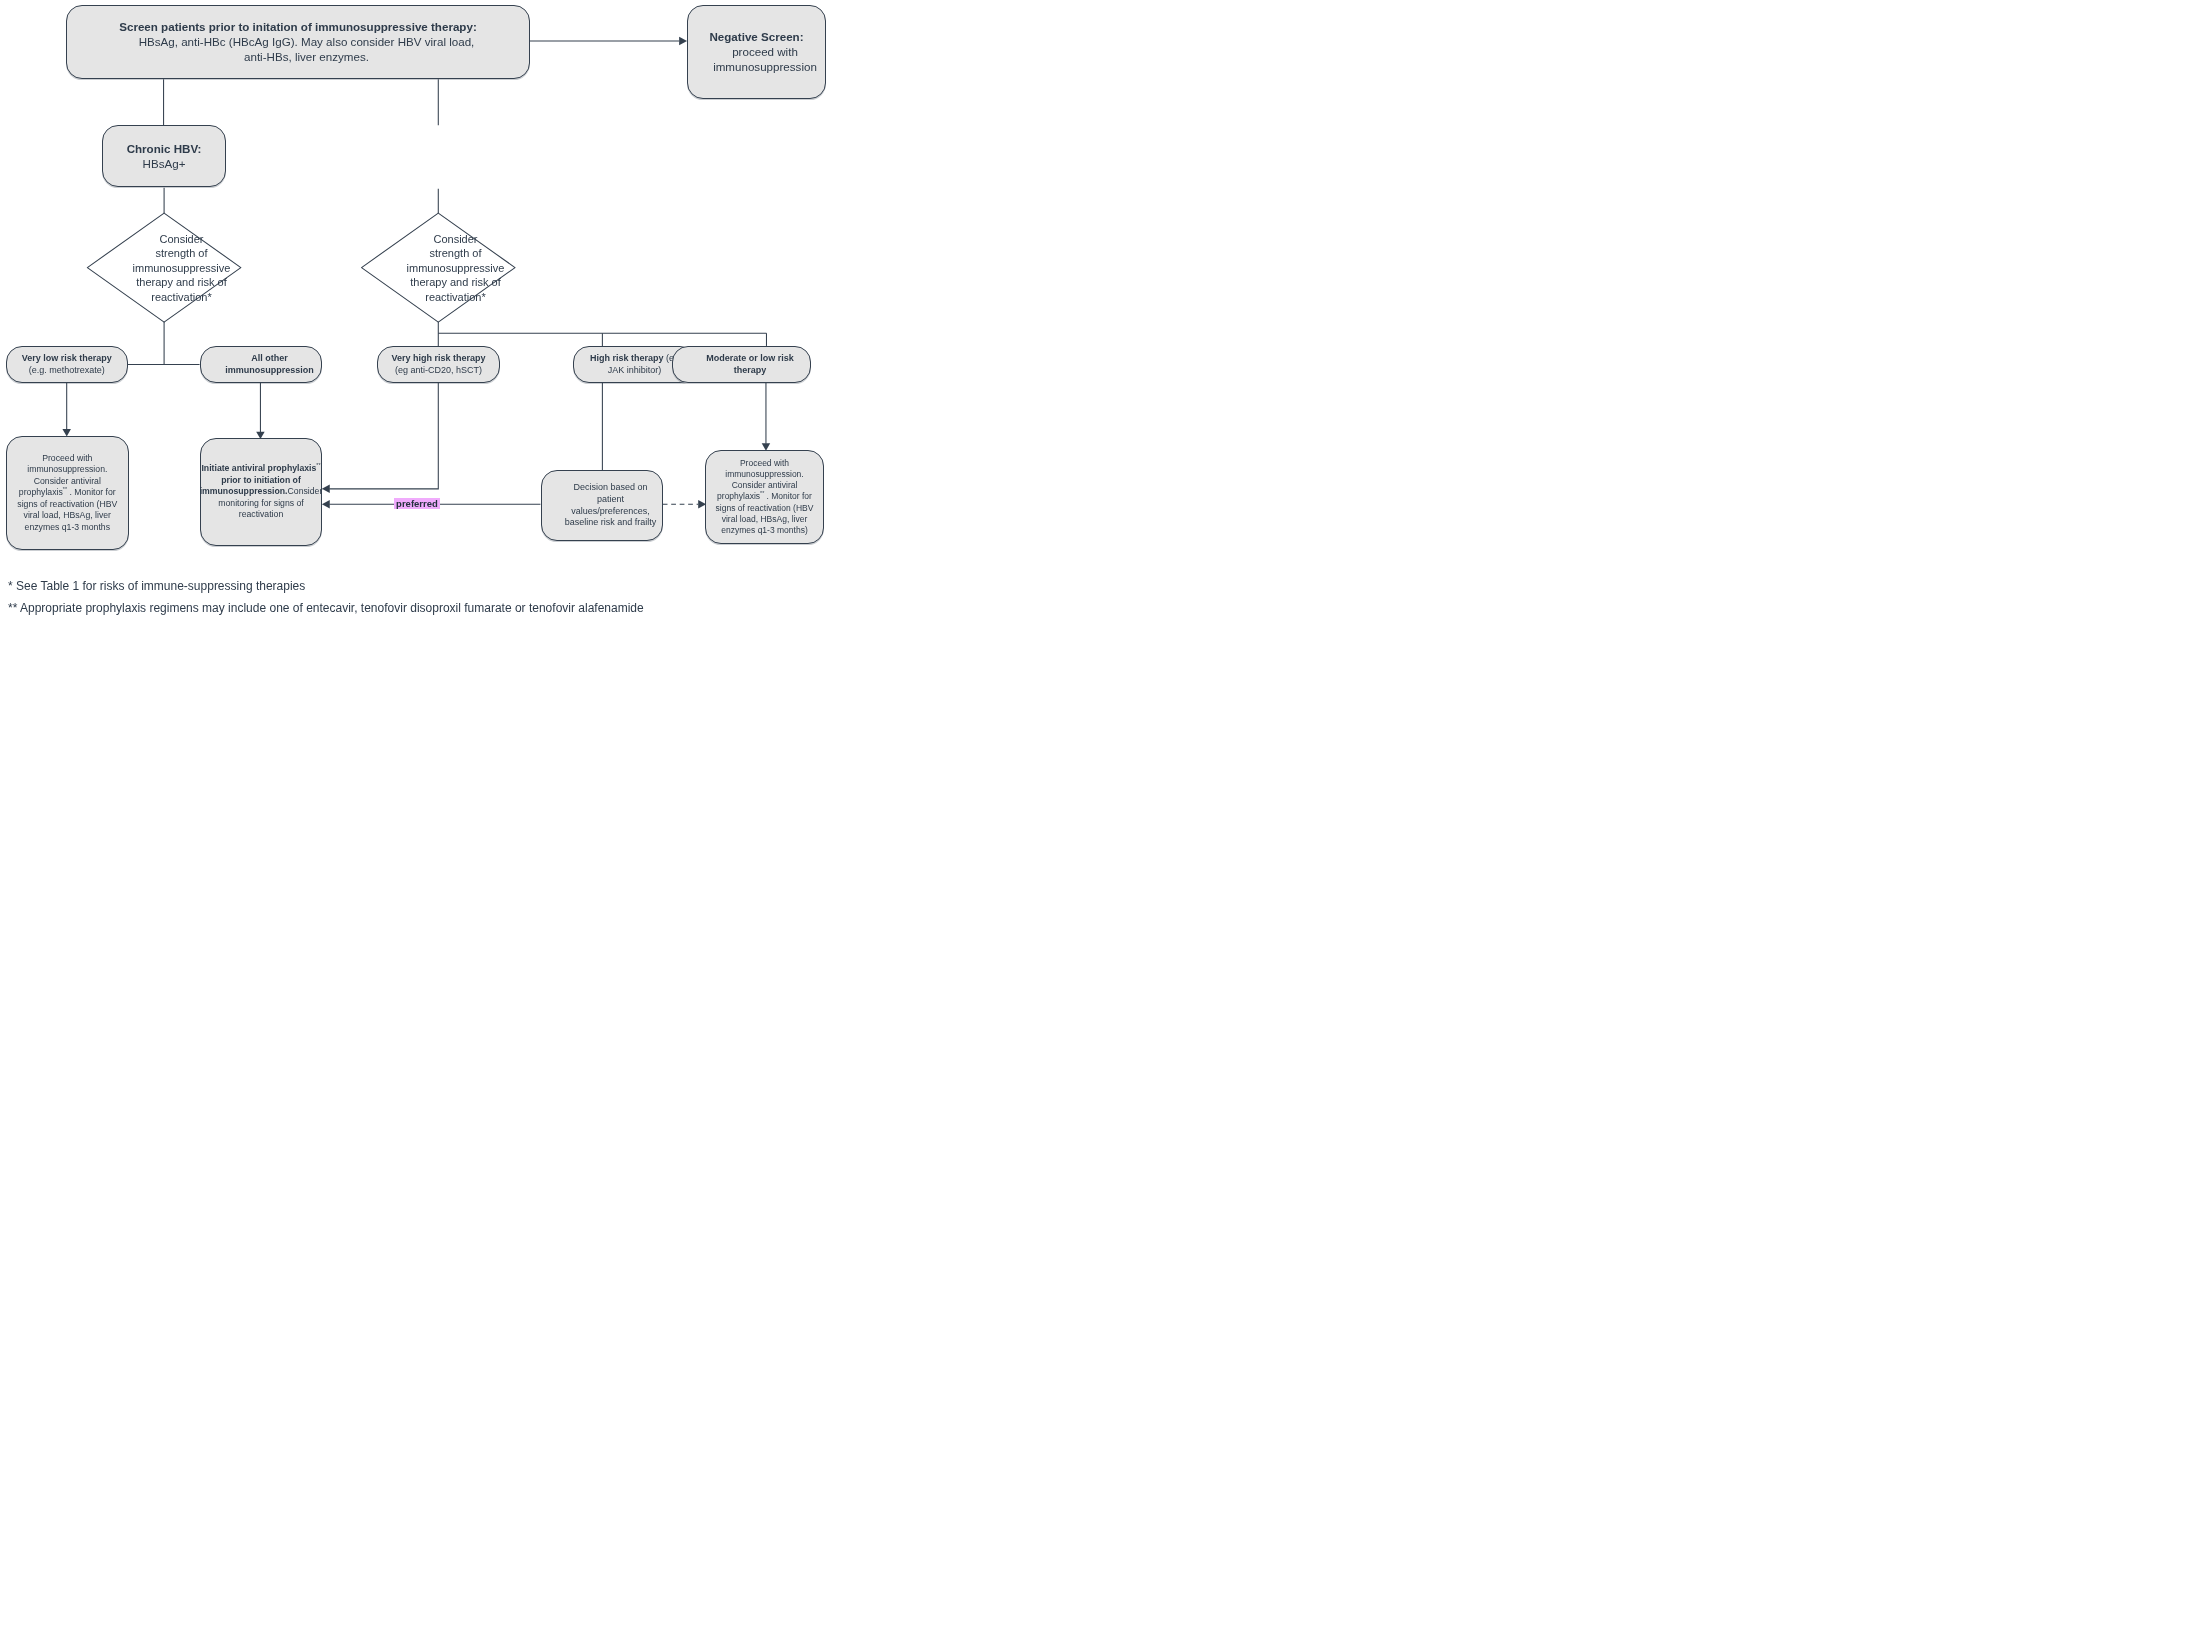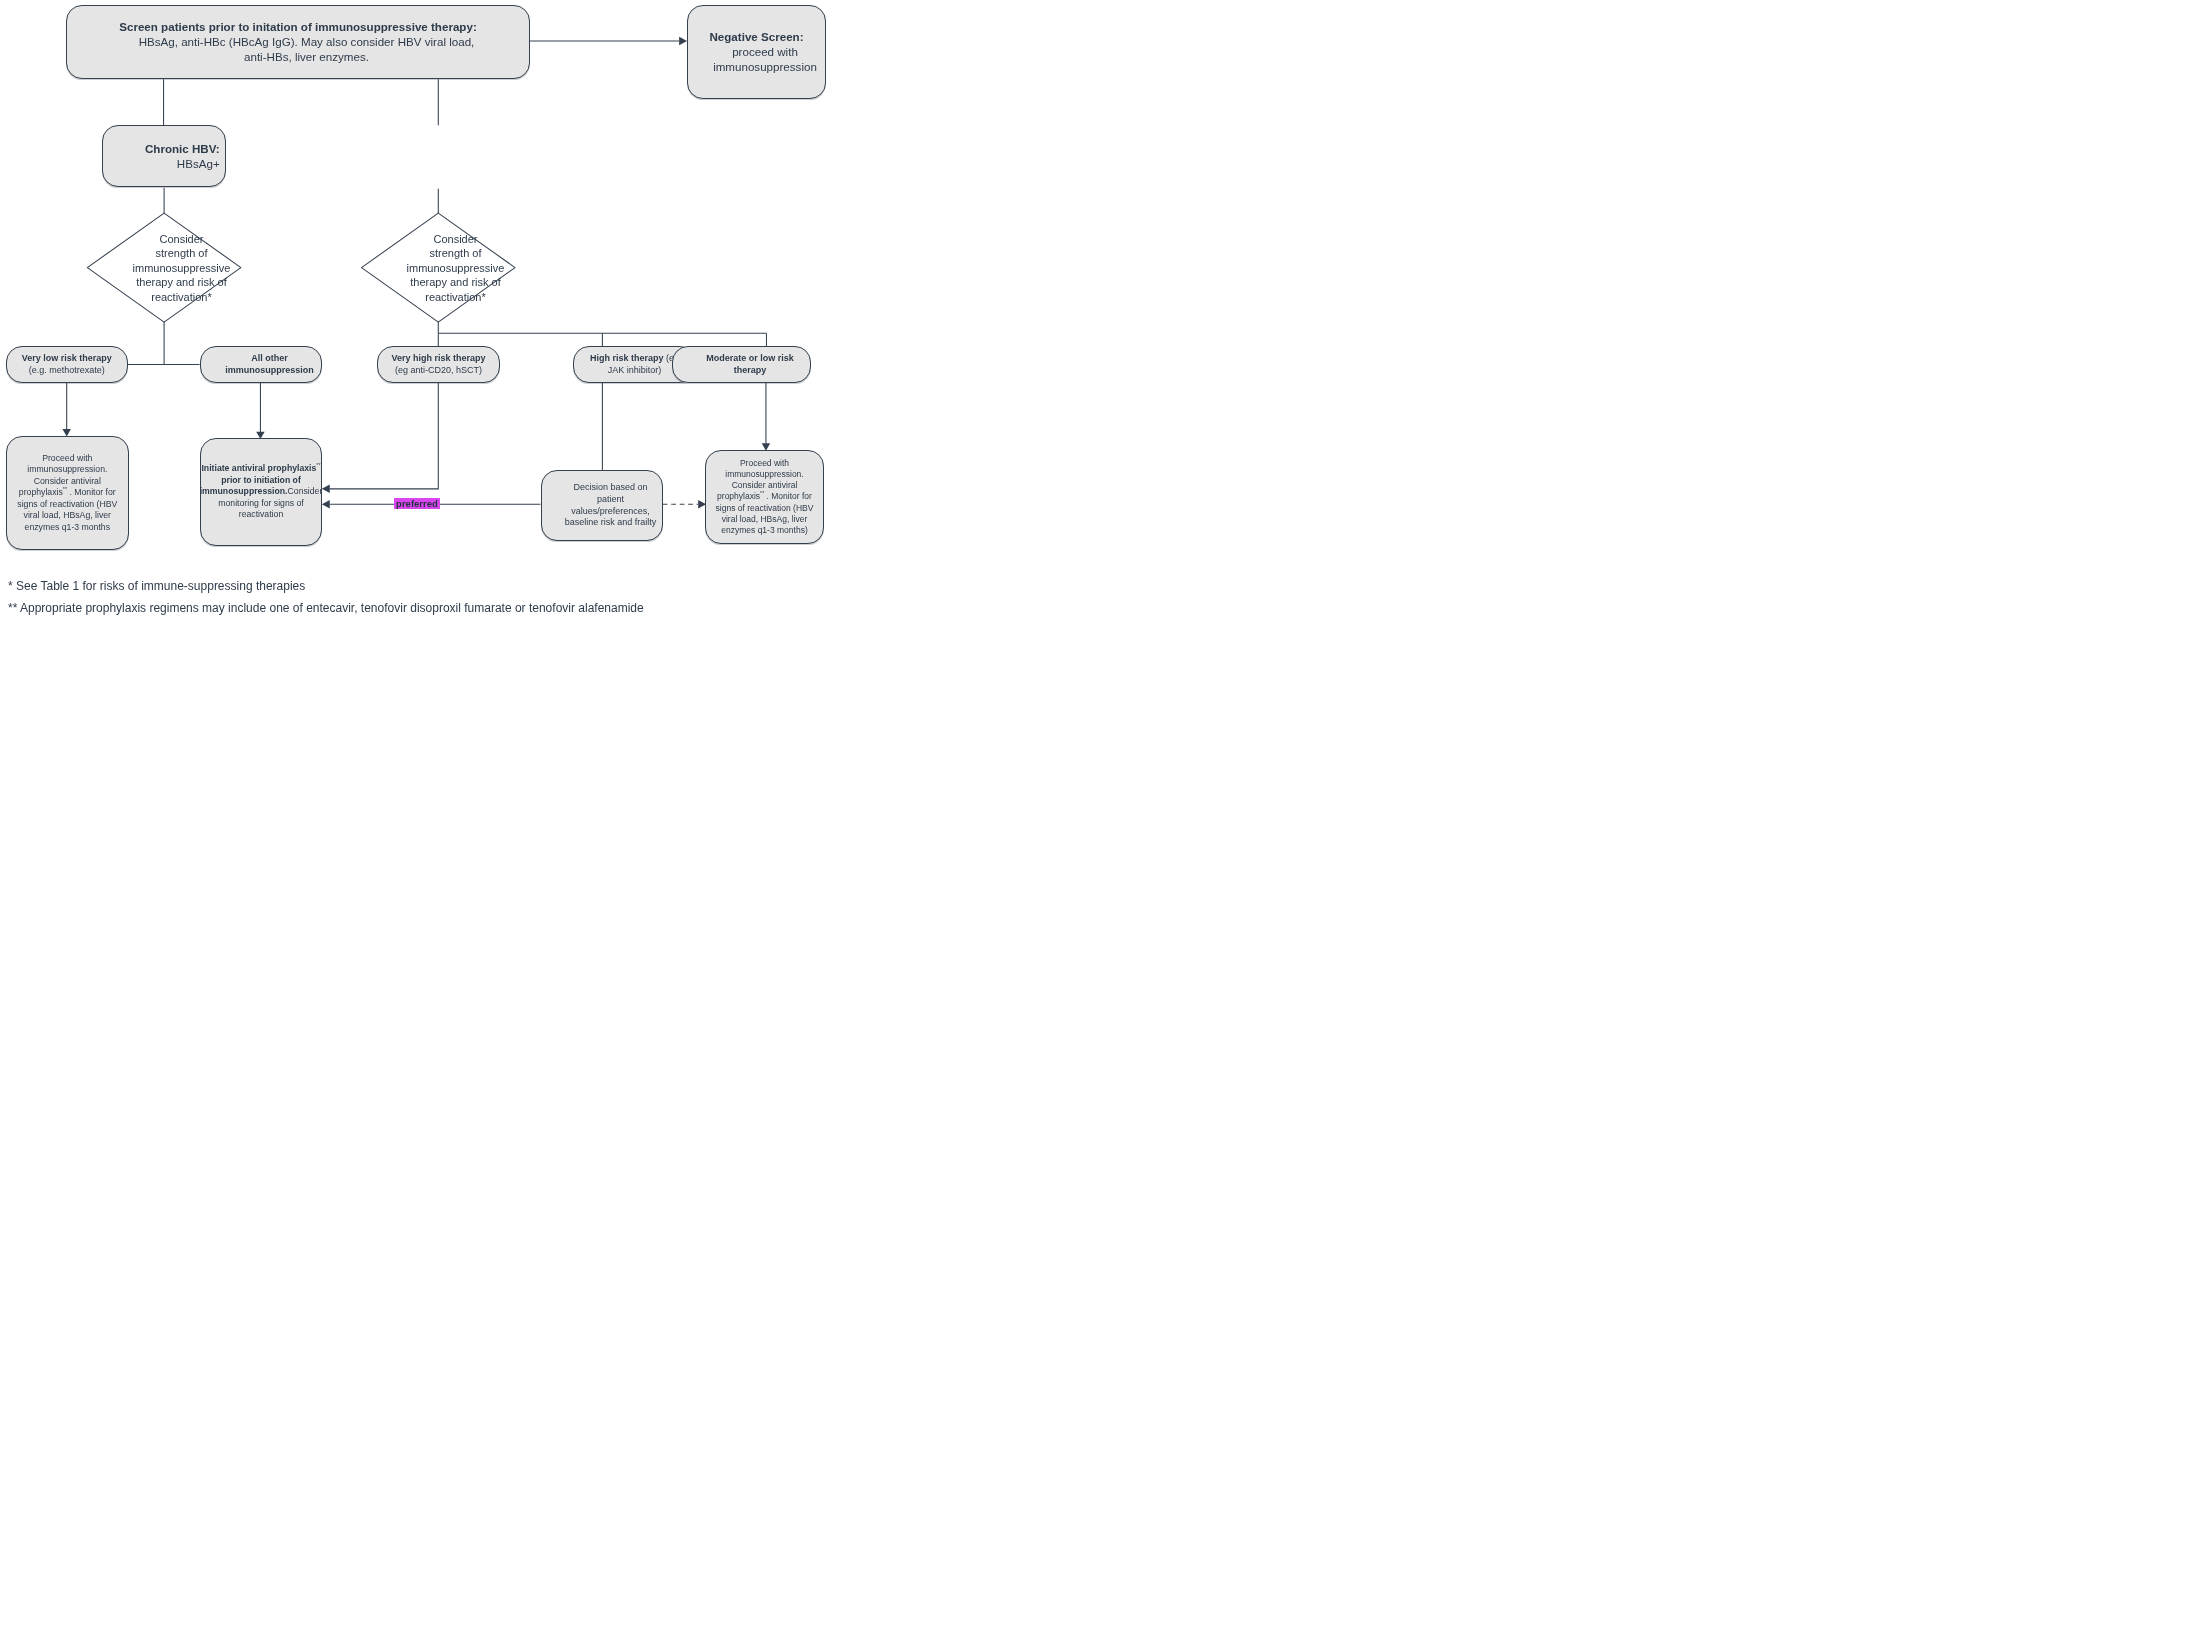--- a/index.html
+++ b/index.html
@@ -20,21 +20,21 @@
   sup.ss{font-size:62%;vertical-align:super;line-height:0;font-weight:inherit;}
   .f22{font-size:11.6px;}
   .f17{font-size:9px;}
   .f165{font-size:8.7px;line-height:1.32;}
   .f16{font-size:8.5px;line-height:1.32;}
   .diamond-label{
     position:absolute;display:flex;align-items:center;justify-content:center;
     text-align:center;font-size:11px;line-height:1.32;
   }
   .preferred{
-    position:absolute;left:394px;top:498px;background:#d946ef;padding:0 2.1px;
+    position:absolute;left:394px;top:498px;background:#f0abfc;padding:0 2.1px;
     font-weight:bold;font-size:9.5px;color:#23303d;
   }
   .footnote{position:absolute;left:8px;font-size:12px;color:#2e3b4a;}
   .fn1{top:579px;}
   .fn2{top:601px;}
   .pad{padding:2.1px 5.3px;}
 </style>
 </head>
 <body>
 
@@ -89,21 +89,21 @@
     <span class="pre blk">HBsAg, anti-HBc (HBcAg IgG). May also consider HBV viral load,
 anti-HBs, liver enzymes.</span>
   </div>
 
   <div class="box f22 pad" style="left:687px;top:4.8px;width:139px;height:94px;">
     <span class="b blk">Negative Screen:</span>
     <span class="pre blk">proceed with
 immunosuppression</span>
   </div>
 
-  <div class="box f22 pad" style="left:102px;top:125px;width:124px;height:62px;align-items:flex-end;">
+  <div class="box f22 pad" style="left:102px;top:125px;width:124px;height:62px;">
     <span class="b blk">Chronic HBV:</span>
     <span class="blk">HBsAg+</span>
   </div>
 
 
   <div class="diamond-label pre" style="left:109px;top:227px;width:111px;height:82px;">Consider
 strength of
 immunosuppressive
 therapy and risk of
 reactivation*</div>

